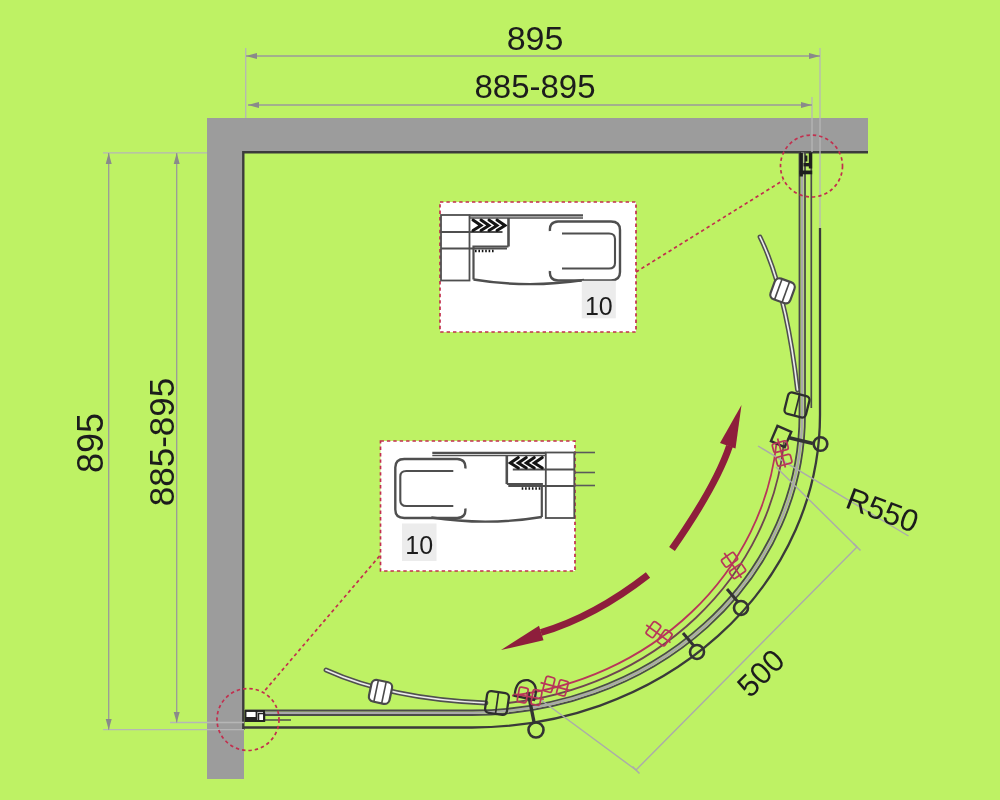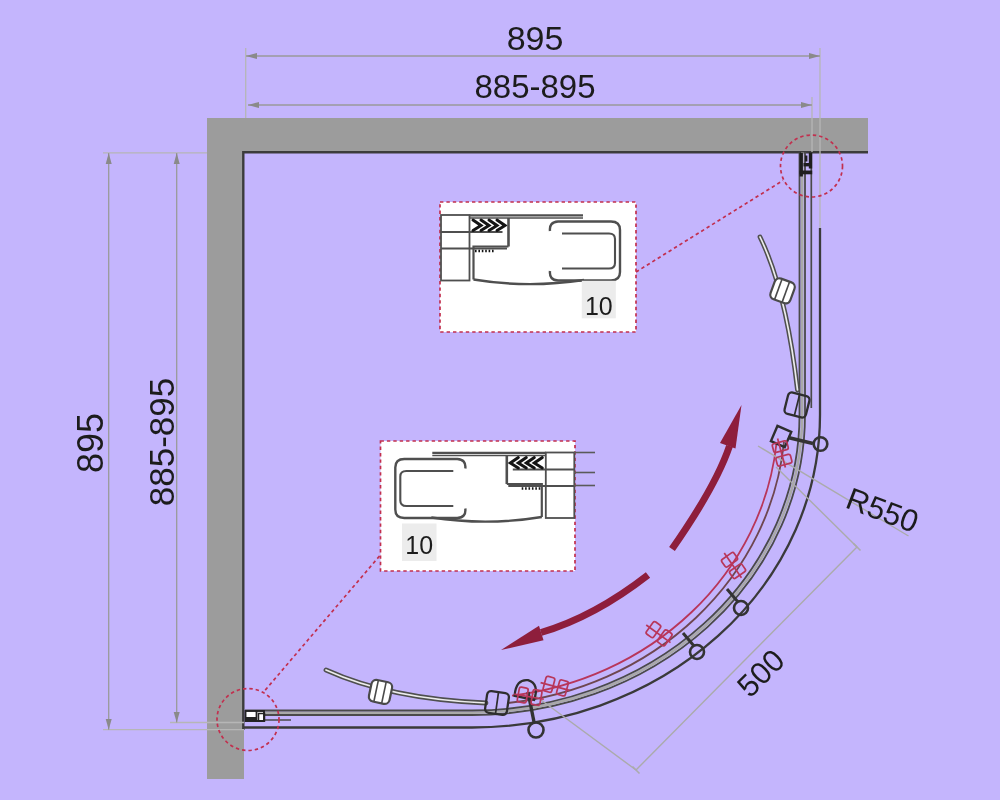--- a/index.html
+++ b/index.html
@@ -1,16 +1,16 @@
 <!DOCTYPE html>
 <html><head>
 <meta charset="utf-8">
 <style>
 html,body{margin:0;padding:0;background:#fff;}
-#page{position:relative;width:1000px;height:800px;background:#c4b5fd;overflow:hidden;
+#page{position:relative;width:1000px;height:800px;background:#bef264;overflow:hidden;
 font-family:"Liberation Sans", sans-serif;}
 svg{position:absolute;left:0;top:0;}
 text{font-family:"Liberation Sans", sans-serif;fill:#1c1c1c;}
 </style>
 </head>
 <body>
 <div id="page">
 <svg width="1000" height="800" viewBox="0 0 1000 800">
 
 <rect x="207" y="118" width="661" height="35" fill="#9c9c9c"></rect>

